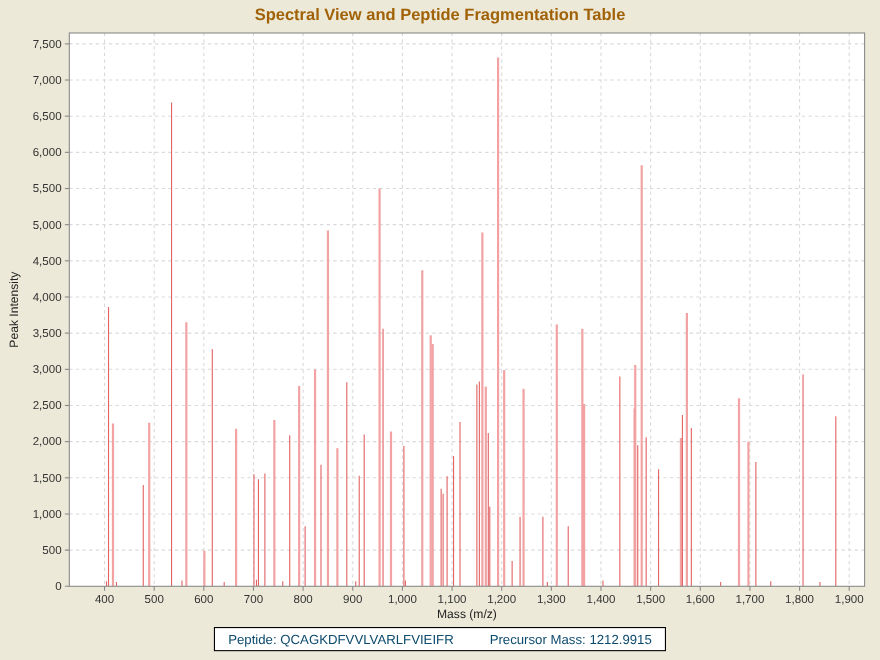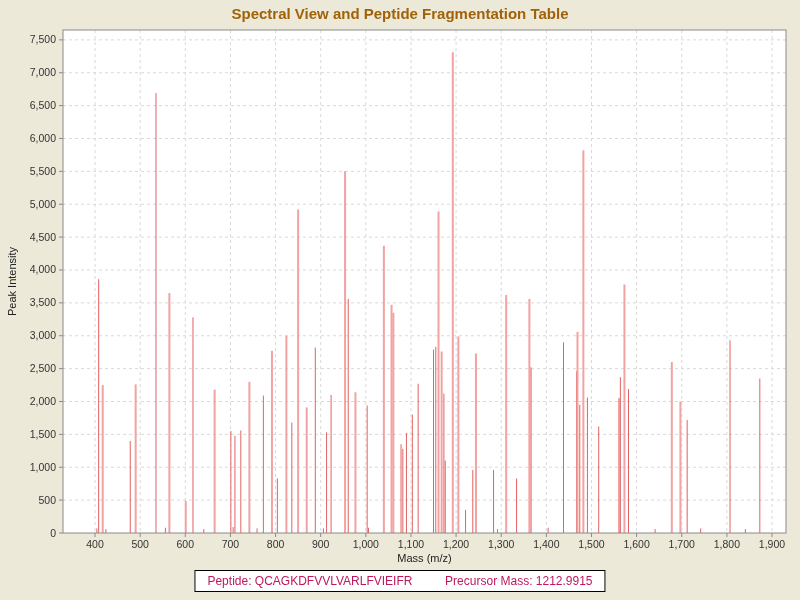--- a/index.html
+++ b/index.html
@@ -9,21 +9,21 @@
     font-family:"Liberation Sans",sans-serif;
   }
   .chart-title{
     position:absolute;top:5px;left:0;width:100%;
     text-align:center;font-size:15px;font-weight:bold;color:#a16207;
   }
   .chart-svg{position:absolute;top:0;left:0;}
   .footer-box{
     position:absolute;top:570px;left:50%;transform:translateX(-50%);
     background:#ffffff;border:1px solid #000;
-    padding:3px 12px;font-size:12px;color:#be185d;white-space:nowrap;
+    padding:3px 12px;font-size:12px;color:#0c4a6e;white-space:nowrap;
   }
   .footer-box .gap{display:inline-block;width:26px;}
 </style>
 </head>
 <body>
 
 <div class="page">
   <div class="chart-title">Spectral View and Peptide Fragmentation Table</div>
   <svg id="spectrum-svg" class="chart-svg" width="800" height="568">
       <defs>

